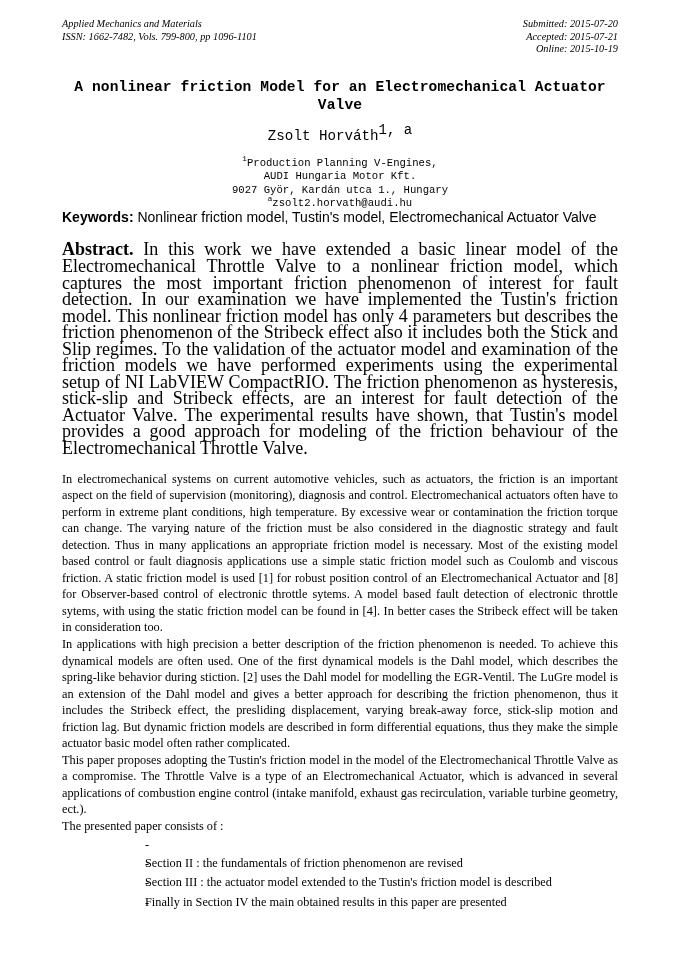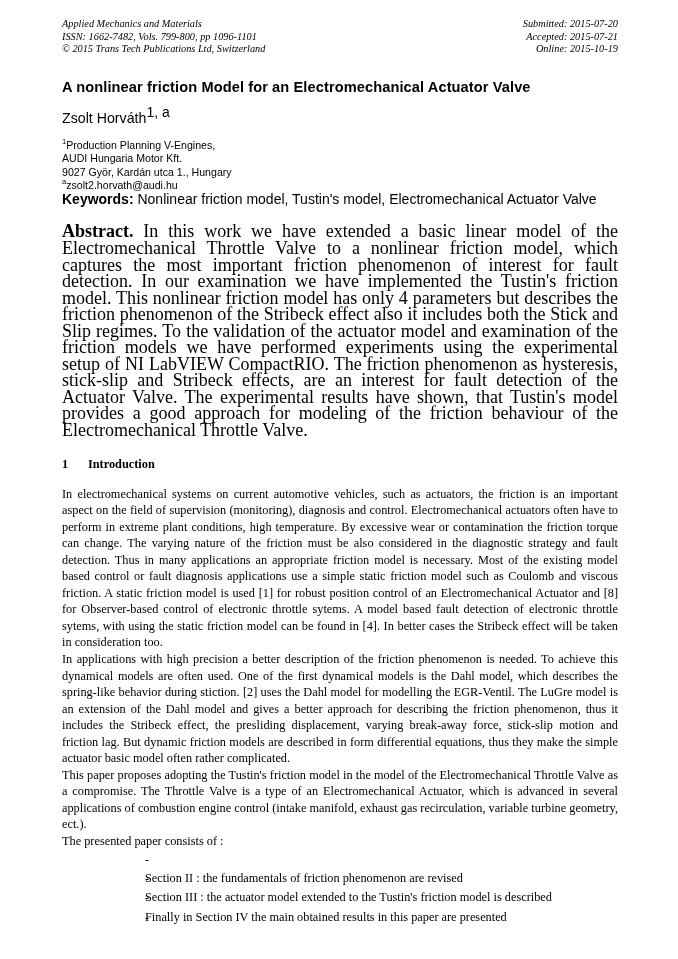--- a/index.html
+++ b/index.html
@@ -33,22 +33,22 @@
     font-size: 10.3px;
     line-height: 12.6px;
     margin-bottom: 0;
   }
   .masthead-left { text-align: left; }
   .masthead-right { text-align: right; white-space: nowrap; padding-top: 0px; }
   .masthead-line { white-space: nowrap; }
 
   
   .title-block {
-    text-align: left;
-    font-family: Liberation Sans, sans-serif;
+    text-align: center;
+    font-family: Liberation Mono, monospace;
     margin-top: 22px;
   }
   .paper-title {
     font-size: 14.6px;
     font-weight: bold;
     line-height: 18px;
     letter-spacing: 0.1px;
   }
   .author {
     font-size: 14.2px;
@@ -117,21 +117,20 @@
 </style>
 </head>
 <body>
 
 <div class="page">
 
   <div class="masthead">
     <div class="masthead-left">
       <div class="masthead-line">Applied Mechanics and Materials</div>
       <div class="masthead-line">ISSN: 1662-7482, Vols. 799-800, pp 1096-1101</div>
-      <div class="masthead-line">© 2015 Trans Tech Publications Ltd, Switzerland</div>
     </div>
     <div class="masthead-right">
       <div class="masthead-line">Submitted: 2015-07-20</div>
       <div class="masthead-line">Accepted: 2015-07-21</div>
       <div class="masthead-line">Online: 2015-10-19</div>
     </div>
   </div>
 
   <div class="title-block">
     <div class="paper-title">A nonlinear friction Model for an Electromechanical Actuator Valve</div>
@@ -150,23 +149,20 @@
 
   <div class="keywords">
     <span class="kw-label">Keywords:</span>
     <span>Nonlinear friction model, Tustin's model, Electromechanical Actuator Valve</span>
   </div>
 
   <div class="abstract">
     <span class="ab-label">Abstract.</span><span> In this work we have extended a basic linear model of the Electromechanical Throttle Valve to a nonlinear friction model, which captures the most important friction phenomenon of interest for fault detection. In our examination we have implemented the Tustin's friction model. This nonlinear friction model has only 4 parameters but describes the friction phenomenon of the Stribeck effect also it includes both the Stick and Slip regimes. To the validation of the actuator model and examination of the friction models we have performed experiments using the experimental setup of NI LabVIEW CompactRIO. The friction phenomenon as hysteresis, stick-slip and Stribeck effects, are an interest for fault detection of the Actuator Valve. The experimental results have shown, that Tustin's model provides a good approach for modeling of the friction behaviour of the Electromechanical Throttle Valve.</span>
   </div>
 
-  <div class="section-heading">
-    <span class="sec-num">1</span><span>Introduction</span>
-  </div>
 
   <div class="body-para first">In electromechanical systems on current automotive vehicles, such as actuators,  the friction is an important aspect on the field of supervision (monitoring), diagnosis and control. Electromechanical actuators often have to perform in extreme plant conditions, high temperature. By excessive wear or contamination the friction torque can change. The varying nature of the friction must be also considered in the diagnostic strategy and fault detection. Thus in many applications an appropriate friction model is necessary. Most of the existing model based control or fault diagnosis applications use a simple static friction model such as Coulomb and viscous friction. A static friction model is used [1] for robust position control of an Electromechanical Actuator and [8] for Observer-based control of electronic throttle sytems. A model based fault detection of electronic throttle sytems, with using the static friction model can be found in [4]. In better cases the Stribeck effect will be taken in consideration too.</div>
   <div class="body-para">In applications with high precision a better description of the friction phenomenon is needed. To achieve this dynamical models are often used. One of the first dynamical models is the Dahl model, which describes the spring-like behavior during stiction. [2] uses the Dahl model for modelling the EGR-Ventil. The LuGre model is an extension of the Dahl model and gives a better approach for describing the friction phenomenon, thus it includes the Stribeck effect, the presliding displacement, varying break-away force, stick-slip motion and friction lag. But dynamic friction models are described in form differential equations, thus they make the simple actuator basic model often rather complicated.</div>
   <div class="body-para">This paper proposes adopting the Tustin's friction model in the model of the Electromechanical Throttle Valve as a compromise. The Throttle Valve is a type of an Electromechanical Actuator, which is advanced in several applications of combustion engine control (intake manifold, exhaust gas recirculation, variable turbine geometry, ect.).</div>
   <div class="body-para">The presented paper consists of :</div>
 
   <div class="list-block">
     <div class="list-item">
       <span class="list-marker">-</span>
     </div>

